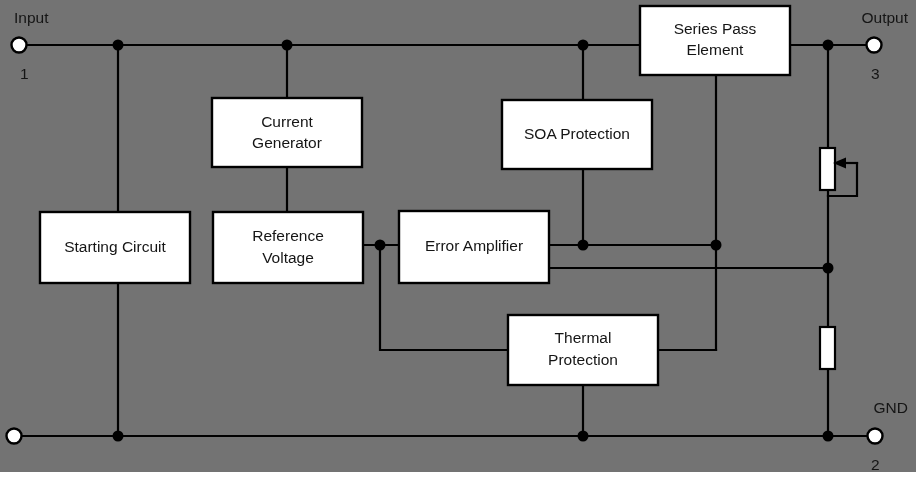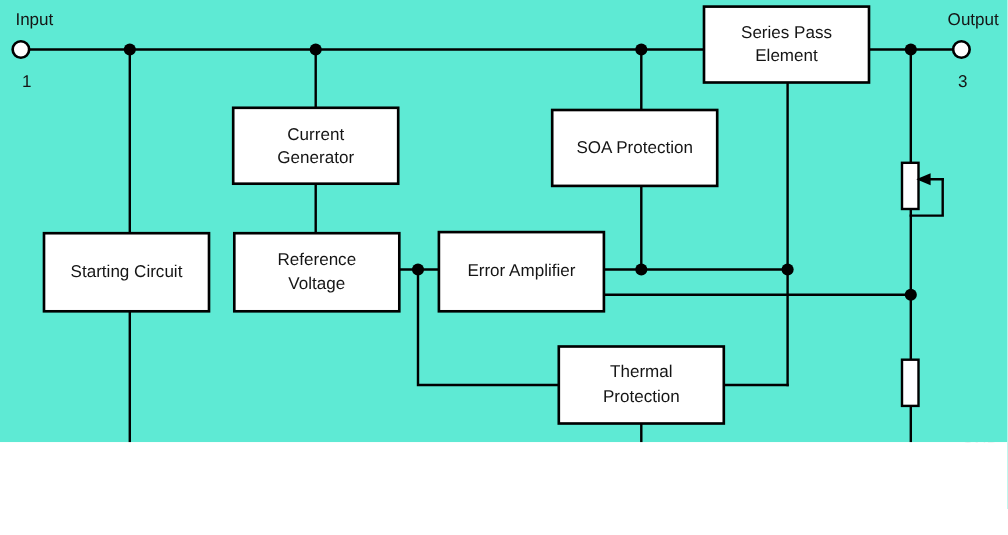--- a/index.html
+++ b/index.html
@@ -7,22 +7,22 @@
     margin: 0;
     padding: 0;
     background: #ffffff;
   }
   body {
     font-family: "Liberation Sans", sans-serif;
   }
   #diagram-root {
     position: relative;
     width: 916px;
-    height: 402px;
-    background: #5eead4;
+    height: 472px;
+    background: #737373;
     overflow: hidden;
   }
   #diagram-svg {
     position: absolute;
     top: 0;
     left: 0;
     width: 916px;
     height: 486px;
   }
   .wire {

